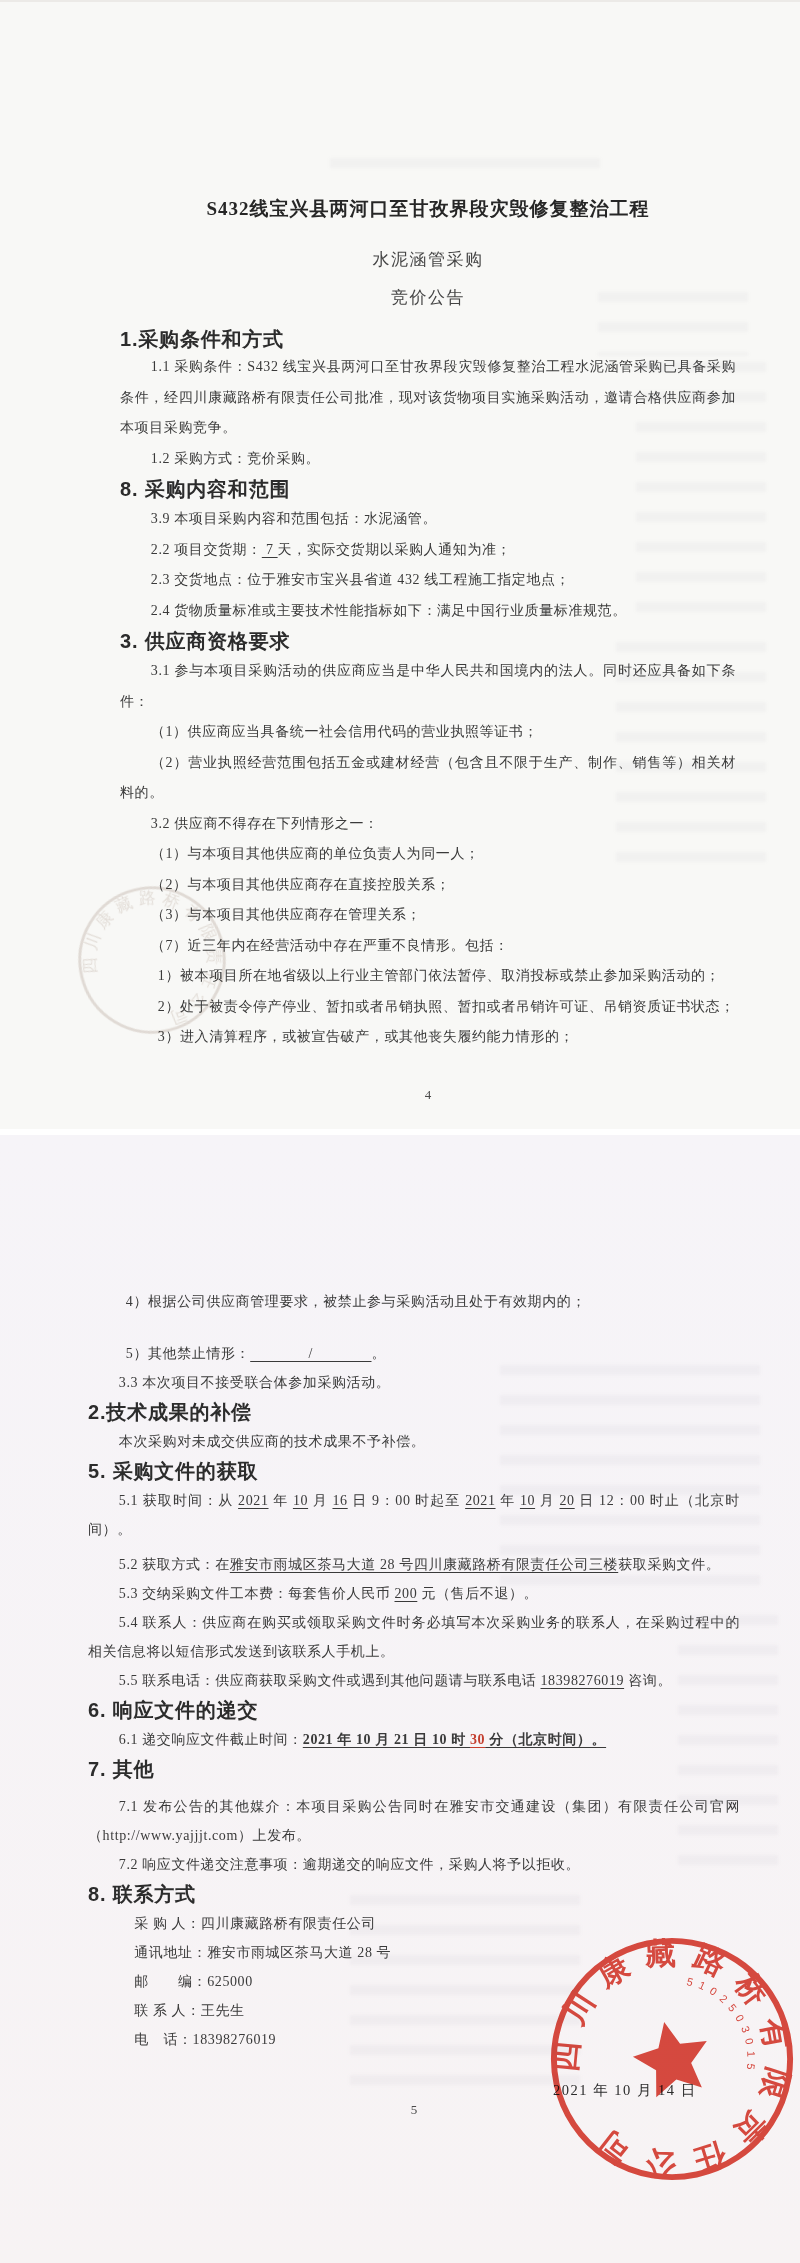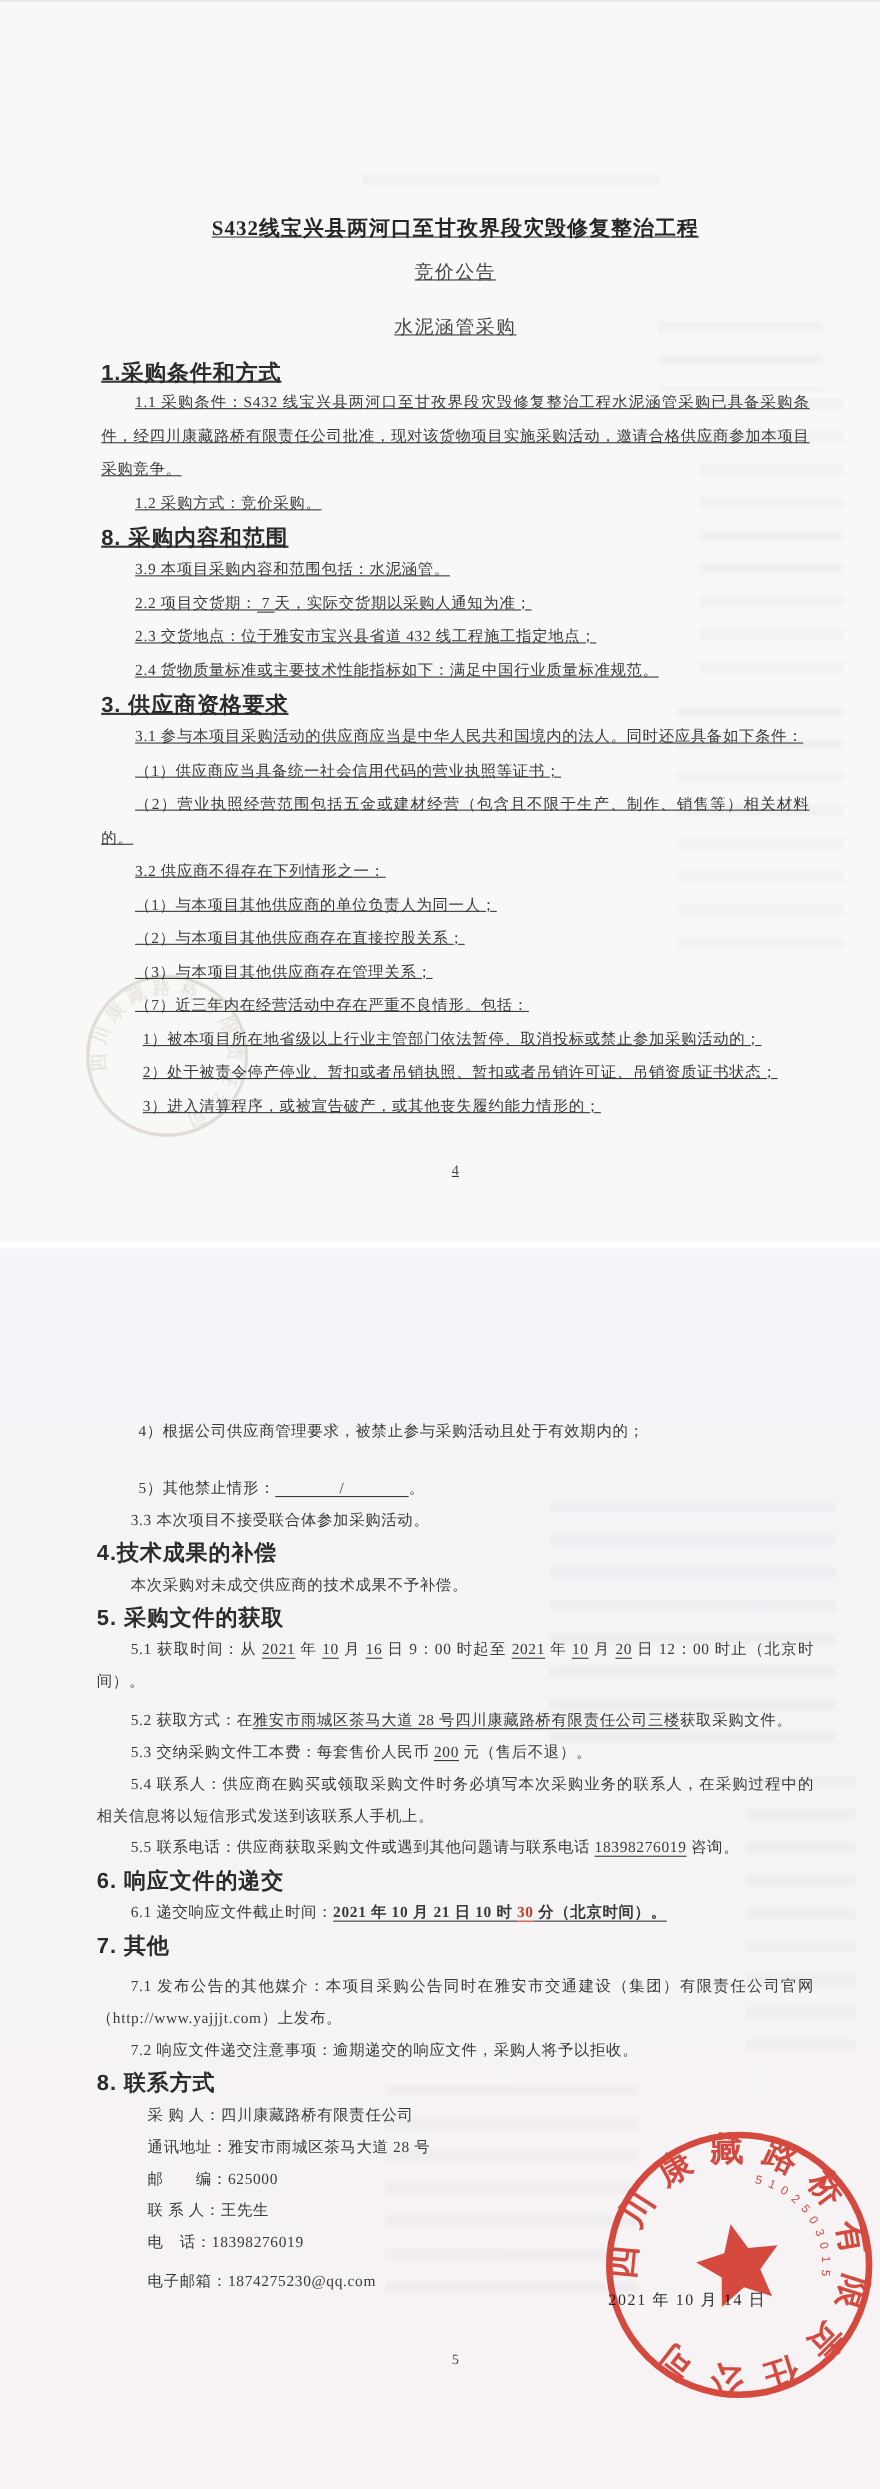--- a/index.html
+++ b/index.html
@@ -5,21 +5,21 @@
   html,body{margin:0;padding:0;}
   body{
     width:800px;height:2263px;background:#ffffff;position:relative;
     font-family:"Liberation Serif", serif;
     color:#3a3a3a;
   }
   .page{position:relative;width:800px;overflow:hidden;}
   .page1{height:1129px;background:#f8f8f6;border-top:2px solid #eceae7;box-sizing:border-box;}
   .gap{height:6px;background:#ffffff;}
   .page2{height:1128px;background:linear-gradient(180deg,#f6f4f8 0%,#f7f3f4 100%);}
-  .content{padding:0 64px 0 92px;text-decoration:underline;}
+  .content{padding:0 64px 0 120px;}
   .p2content{padding:152px 60px 0 88px;}
   p{margin:0;line-height:30.5px;font-size:14px;letter-spacing:.6px;text-align:justify;}
   .page2 p{line-height:29px;}
   .ind{text-indent:2.2em;}
   .ind2{text-indent:2.7em;}
   .ind3{text-indent:3.3em;}
   .doc-title{
     font-family:"Liberation Serif", serif;font-weight:bold;color:#262626;
     font-size:19px;letter-spacing:1px;text-align:center;line-height:26px;
     padding-top:194px;text-indent:0;
@@ -75,22 +75,22 @@
     <defs>
         <path id="faintArc" d="M 80,80 m -58,0 a 58,58 0 1,1 116,0 a 58,58 0 1,1 -116,0"></path>
       </defs>
     <text font-size="17" fill="rgba(168,146,130,.45)" letter-spacing="6" font-family="Liberation Serif, serif">
       <textPath href="#faintArc">四川康藏路桥有限责任公司</textPath>
     </text>
   </svg>
 
   <main class="content">
     <p class="doc-title">S432线宝兴县两河口至甘孜界段灾毁修复整治工程</p>
+    <p class="doc-sub sub1">水泥涵管采购</p>
     <p class="doc-sub sub2">竞价公告</p>
-    <p class="doc-sub sub1">水泥涵管采购</p>
 
     <h2 class="h-first">1.采购条件和方式</h2>
     <p class="ind">1.1 采购条件：S432 线宝兴县两河口至甘孜界段灾毁修复整治工程水泥涵管采购已具备采购条件，经四川康藏路桥有限责任公司批准，现对该货物项目实施采购活动，邀请合格供应商参加本项目采购竞争。</p>
     <p class="ind">1.2 采购方式：竞价采购。</p>
 
     <h2>8. 采购内容和范围</h2>
     <p class="ind">3.9 本项目采购内容和范围包括：水泥涵管。</p>
     <p class="ind"><span>2.2 项目交货期：</span><span class="u"> 7 </span><span>天，实际交货期以采购人通知为准；</span></p>
     <p class="ind">2.3 交货地点：位于雅安市宝兴县省道 432 线工程施工指定地点；</p>
     <p class="ind">2.4 货物质量标准或主要技术性能指标如下：满足中国行业质量标准规范。</p>
@@ -117,21 +117,21 @@
 <div class="page page2">
   <div class="ghost" style="left:500px;top:230px;width:260px;height:230px;"></div>
   <div class="ghost" style="left:678px;top:480px;width:100px;height:260px;"></div>
   <div class="ghost" style="left:350px;top:760px;width:230px;height:190px;"></div>
 
   <main class="p2content">
     <p class="ind2">4）根据公司供应商管理要求，被禁止参与采购活动且处于有效期内的；</p>
     <p class="ind2" style="margin-top:23px;"><span>5）其他禁止情形：</span><span class="u">　　　　/　　　　</span><span>。</span></p>
     <p class="ind">3.3 本次项目不接受联合体参加采购活动。</p>
 
-    <h2>4.技术成果的补偿</h2>
+    <h2>2.技术成果的补偿</h2>
     <p class="ind">本次采购对未成交供应商的技术成果不予补偿。</p>
 
     <h2>5. 采购文件的获取</h2>
     <p class="ind"><span>5.1 获取时间：从 </span><span class="u">2021</span><span> 年 </span><span class="u">10</span><span> 月 </span><span class="u">16</span><span> 日 9：00 时起至 </span><span class="u">2021</span><span> 年 </span><span class="u">10</span><span> 月 </span><span class="u">20</span><span> 日 12：00 时止（北京时间）。</span></p>
     <p class="ind" style="margin-top:6px;"><span>5.2 获取方式：在</span><span class="u">雅安市雨城区茶马大道 28 号四川康藏路桥有限责任公司三楼</span><span>获取采购文件。</span></p>
     <p class="ind"><span>5.3 交纳采购文件工本费：每套售价人民币 </span><span class="u">200</span><span> 元（售后不退）。</span></p>
     <p class="ind">5.4 联系人：供应商在购买或领取采购文件时务必填写本次采购业务的联系人，在采购过程中的相关信息将以短信形式发送到该联系人手机上。</p>
     <p class="ind" style="margin-top:0;"><span>5.5 联系电话：供应商获取采购文件或遇到其他问题请与联系电话 </span><span class="u">18398276019</span><span> 咨询。</span></p>
 
     <h2>6. 响应文件的递交</h2>
@@ -141,21 +141,20 @@
     <p class="ind" style="margin-top:8px;">7.1 发布公告的其他媒介：本项目采购公告同时在雅安市交通建设（集团）有限责任公司官网（http://www.yajjjt.com）上发布。</p>
     <p class="ind">7.2 响应文件递交注意事项：逾期递交的响应文件，采购人将予以拒收。</p>
 
     <h2>8. 联系方式</h2>
     <div class="contact">
       <p class="ind3">采 购 人：四川康藏路桥有限责任公司</p>
       <p class="ind3">通讯地址：雅安市雨城区茶马大道 28 号</p>
       <p class="ind3">邮　　编：625000</p>
       <p class="ind3">联 系 人：王先生</p>
       <p class="ind3">电　话：18398276019</p>
-      <p class="ind3" style="margin-top:6px;">电子邮箱：1874275230@qq.com</p>
     </div>
 
     <p class="pagenum pn2">5</p>
   </main>
 
   <div class="date-line">2021 年 10 月 14 日</div>
 
   <svg class="stamp" viewBox="0 0 260 260">
     <circle cx="130" cy="130" r="119" fill="none" stroke="#d9382c" stroke-width="6"></circle>
     <defs>

